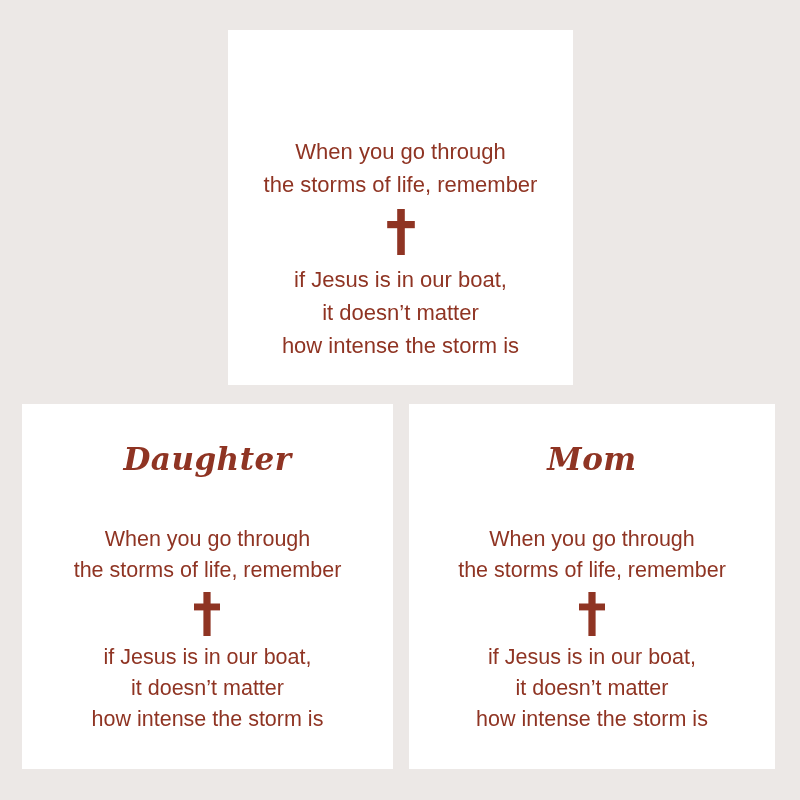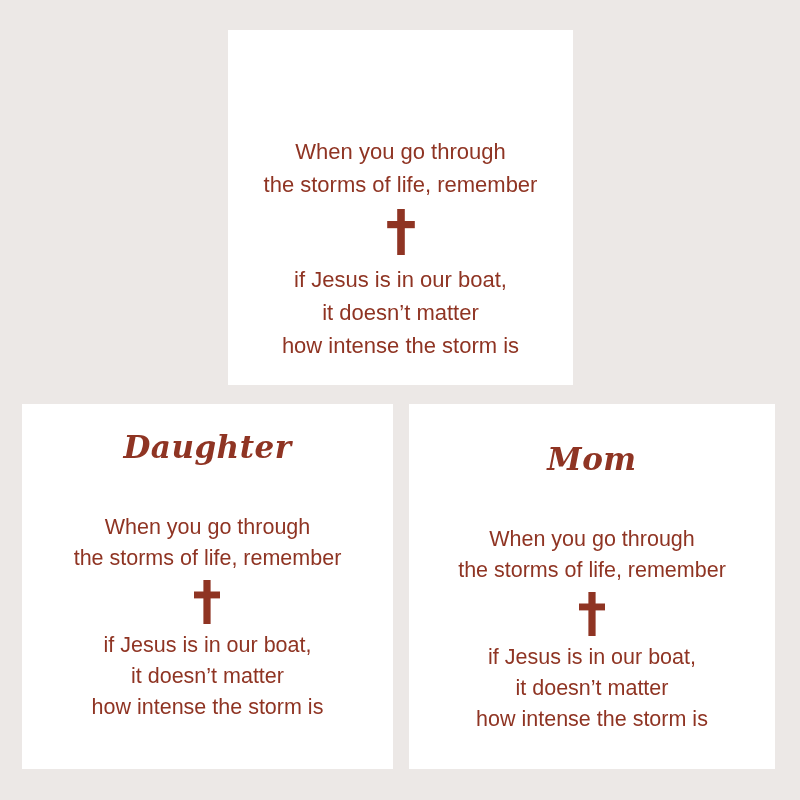--- a/index.html
+++ b/index.html
@@ -34,21 +34,21 @@
     width: 345px;
     height: 355px;
     padding-top: 78px;
   }
   
   .card-left {
     left: 22px;
     top: 404px;
     width: 371px;
     height: 365px;
-    padding-top: 28px;
+    padding-top: 40px;
   }
   
   .card-right {
     left: 409px;
     top: 404px;
     width: 366px;
     height: 365px;
     padding-top: 40px;
     align-items: center;
   }

